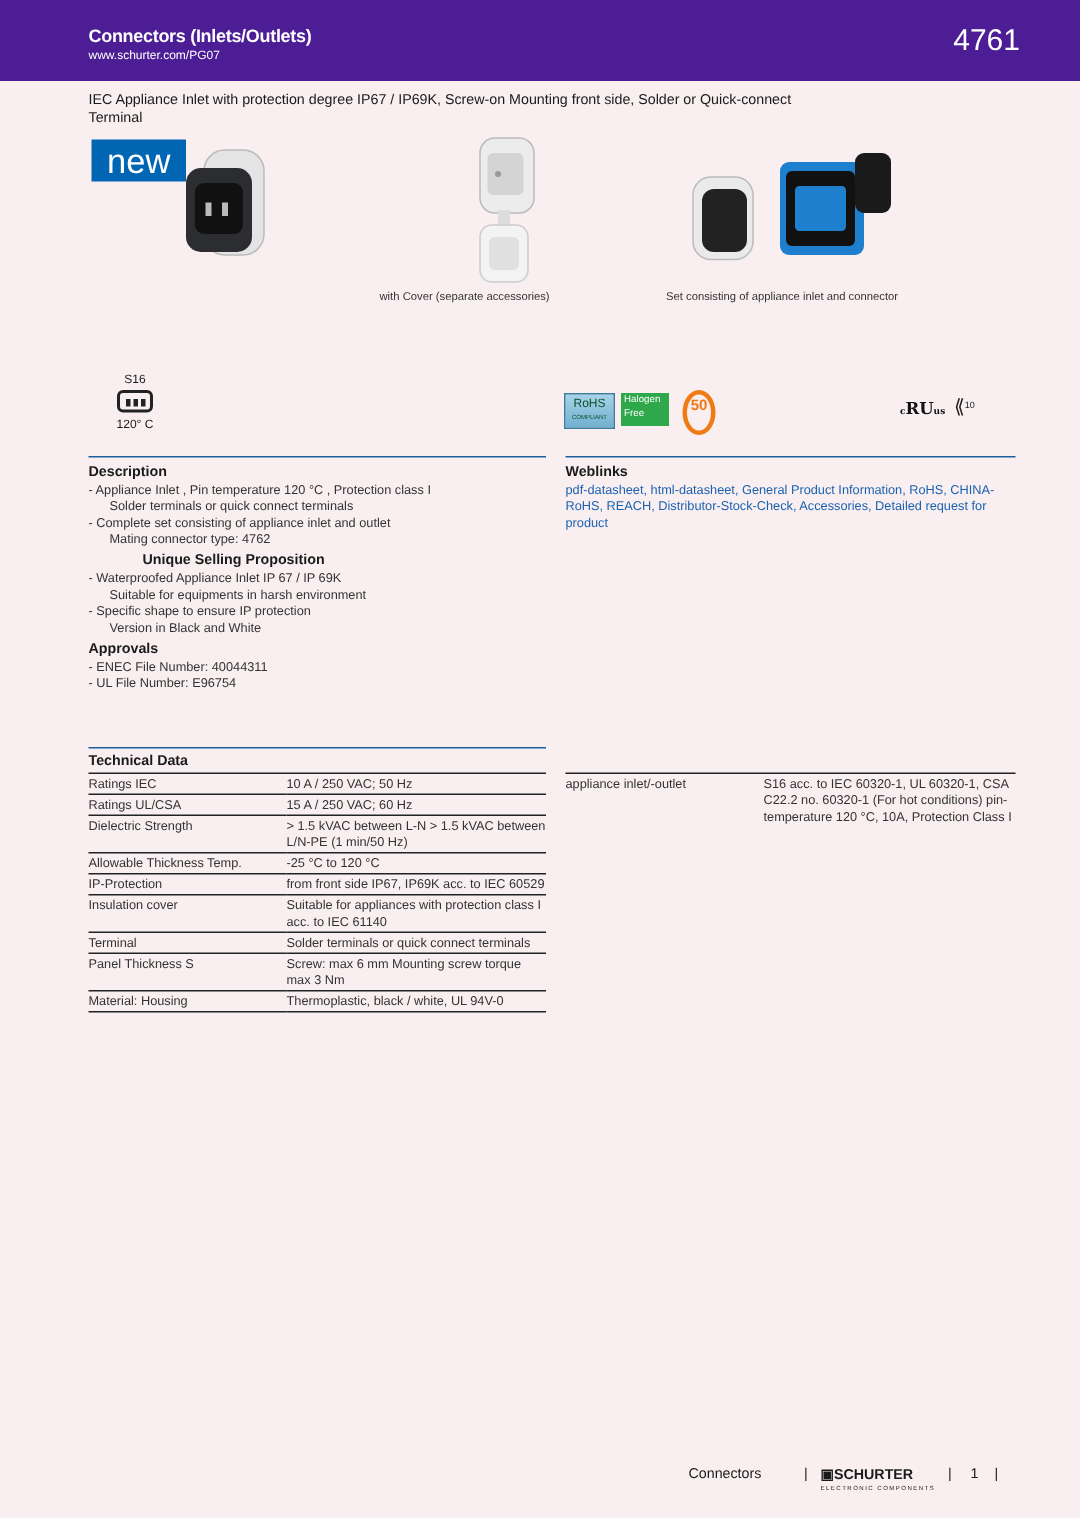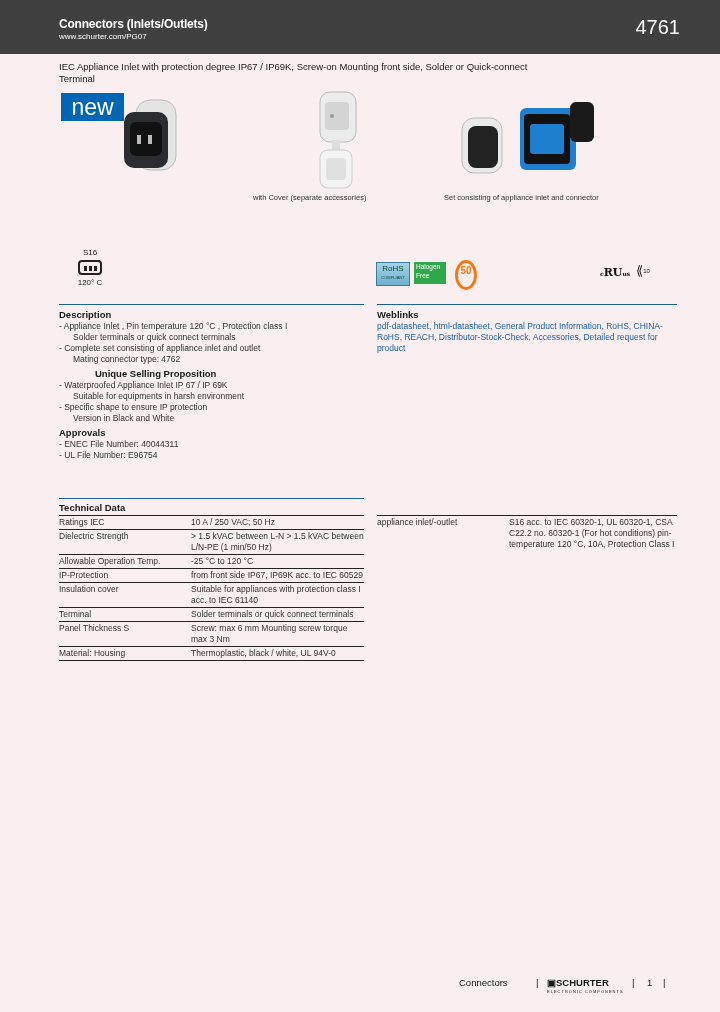--- a/index.html
+++ b/index.html
@@ -1,17 +1,17 @@
 <!DOCTYPE html>
 <html><head>
 <meta charset="utf-8">
 <style>
   html,body{margin:0;padding:0;}
   body{width:720px;height:1012px;background:#f9eef0;font-family:"Liberation Sans",sans-serif;color:#1a1a1a;position:relative;overflow:hidden;}
-  .header{position:absolute;left:0;top:0;width:720px;height:54px;background:#404040;color:#fff;}
+  .header{position:absolute;left:0;top:0;width:720px;height:54px;background:#4c1d95;color:#fff;}
   .header .title{position:absolute;left:59px;top:17px;font-size:12px;font-weight:bold;letter-spacing:-0.2px;}
   .header .url{position:absolute;left:59px;top:32px;font-size:8px;}
   .header .num{position:absolute;right:40px;top:16px;font-size:20px;}
   .intro{position:absolute;left:59px;top:61px;width:490px;font-size:9.5px;line-height:12px;}
   .newbadge{position:absolute;left:61px;top:93px;width:63px;height:28px;background:#0066b3;color:#fff;font-size:23px;line-height:28px;text-align:center;z-index:2;}
   .img{position:absolute;}
   .caption{position:absolute;font-size:7.5px;color:#333;}
   .s16{position:absolute;left:75px;top:248px;width:30px;text-align:center;font-size:8px;}
   .s16 .sym{width:24px;height:15px;border:2px solid #222;border-radius:4px;margin:3px auto 3px;position:relative;box-sizing:border-box;}
   .s16 .pin{position:absolute;top:4px;width:3px;height:5px;background:#222;}
@@ -118,25 +118,29 @@
 
 <div class="col-l rule" style="top:498px;padding-top:3px;">
   <h3 style="border-bottom:1px solid #222;padding-bottom:1px;">Technical Data</h3>
   <table>
     <tbody>
         <tr class="b">
           <td class="k">Ratings IEC</td>
           <td>10 A / 250 VAC; 50 Hz</td>
         </tr>
     <tr class="b">
+          <td class="k">Ratings UL/CSA</td>
+          <td>15 A / 250 VAC; 60 Hz</td>
+        </tr>
+    <tr class="b">
           <td class="k">Dielectric Strength</td>
           <td>&gt; 1.5 kVAC between L-N &gt; 1.5 kVAC between L/N-PE (1 min/50 Hz)</td>
         </tr>
     <tr class="b">
-          <td class="k">Allowable Operation Temp.</td>
+          <td class="k">Allowable Thickness Temp.</td>
           <td>-25 °C to 120 °C</td>
         </tr>
     <tr class="b">
           <td class="k">IP-Protection</td>
           <td>from front side IP67, IP69K acc. to IEC 60529</td>
         </tr>
     <tr class="b">
           <td class="k">Insulation cover</td>
           <td>Suitable for appliances with protection class I acc. to IEC 61140</td>
         </tr>

